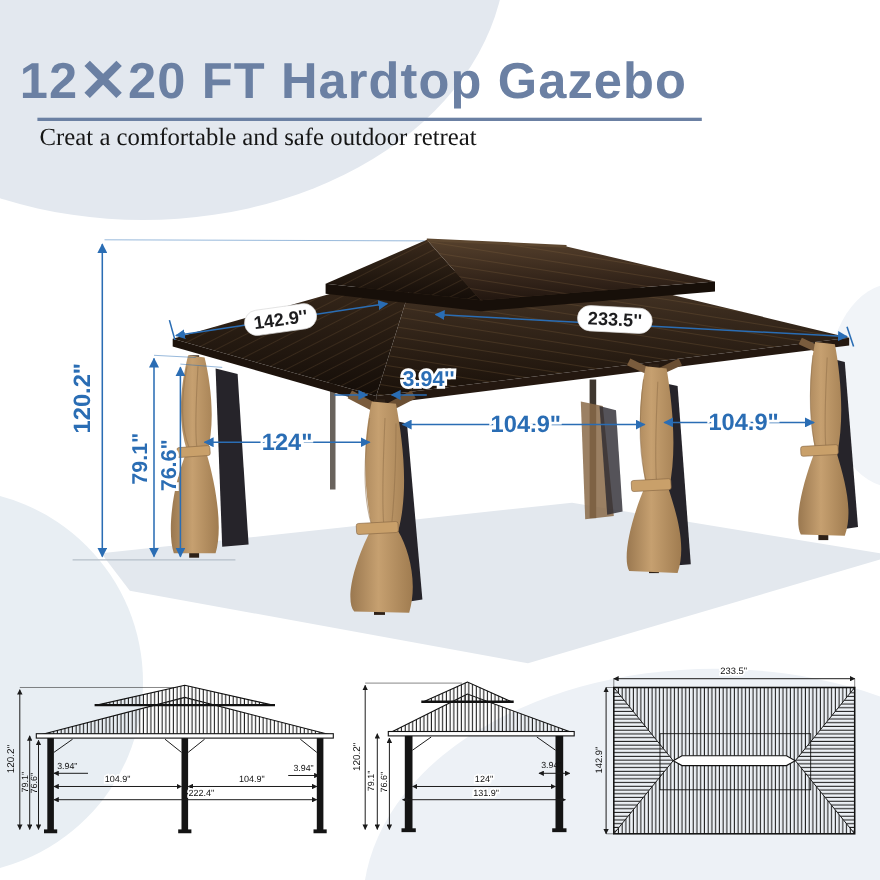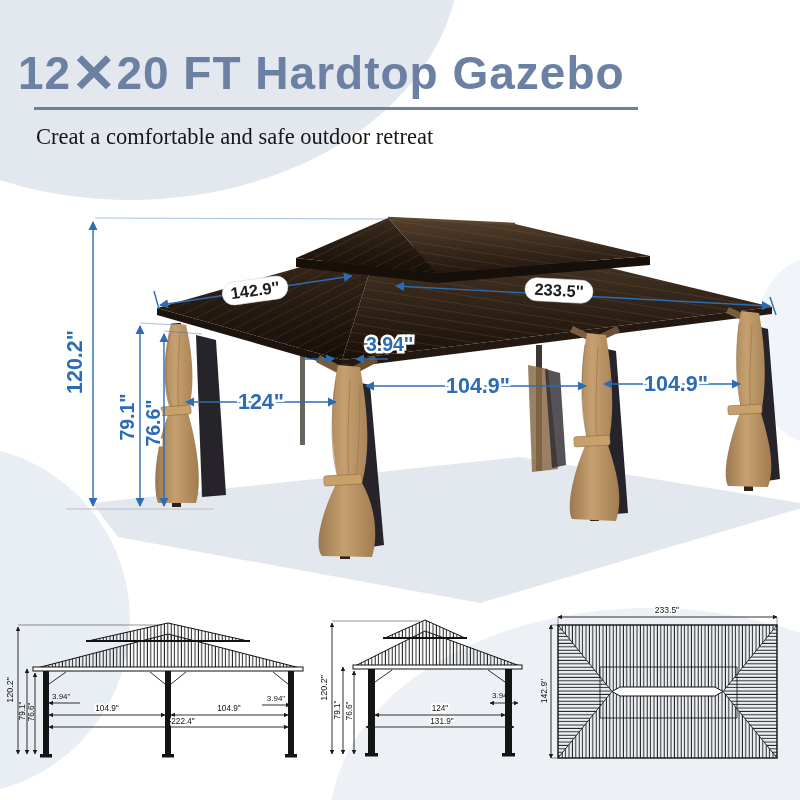--- a/index.html
+++ b/index.html
@@ -14,21 +14,21 @@
   #blob-b {left:330px;top:608px;width:640px;height:430px;background:#edf1f6;}
   .layer{position:absolute;z-index:1;}
   #page-title{
     left:18px;top:42px;width:740px;
     font-weight:bold;color:#6b80a3;font-size:46px;letter-spacing:1px;
     white-space:nowrap;
   }
   #page-title .big-x{font-size:54px;font-weight:900;vertical-align:-3px;letter-spacing:0;}
   #title-underline{left:34px;top:107px;width:604px;height:3px;background:#6b80a3;}
   #page-subtitle{
-    left:36px;top:120px;width:600px;
+    left:36px;top:108px;width:600px;
     font-family:"Liberation Serif",serif;font-size:22.5px;color:#161616;line-height:1.5;
   }
   svg{position:absolute;z-index:1;overflow:visible;}
   #photo-svg{left:0;top:185px;}
   #drawings-svg{left:0;top:598px;}
   text{font-family:"Liberation Sans",sans-serif;}
   .dimline{stroke:#2a6db4;stroke-width:1.4;fill:none;}
   .dimthin{stroke:#2a6db4;stroke-width:0.8;fill:none;opacity:0.55;}
   .dimtxt{fill:#2a6db4;font-weight:bold;}
   .halo{paint-order:stroke;stroke:#ffffff;stroke-width:5px;}

